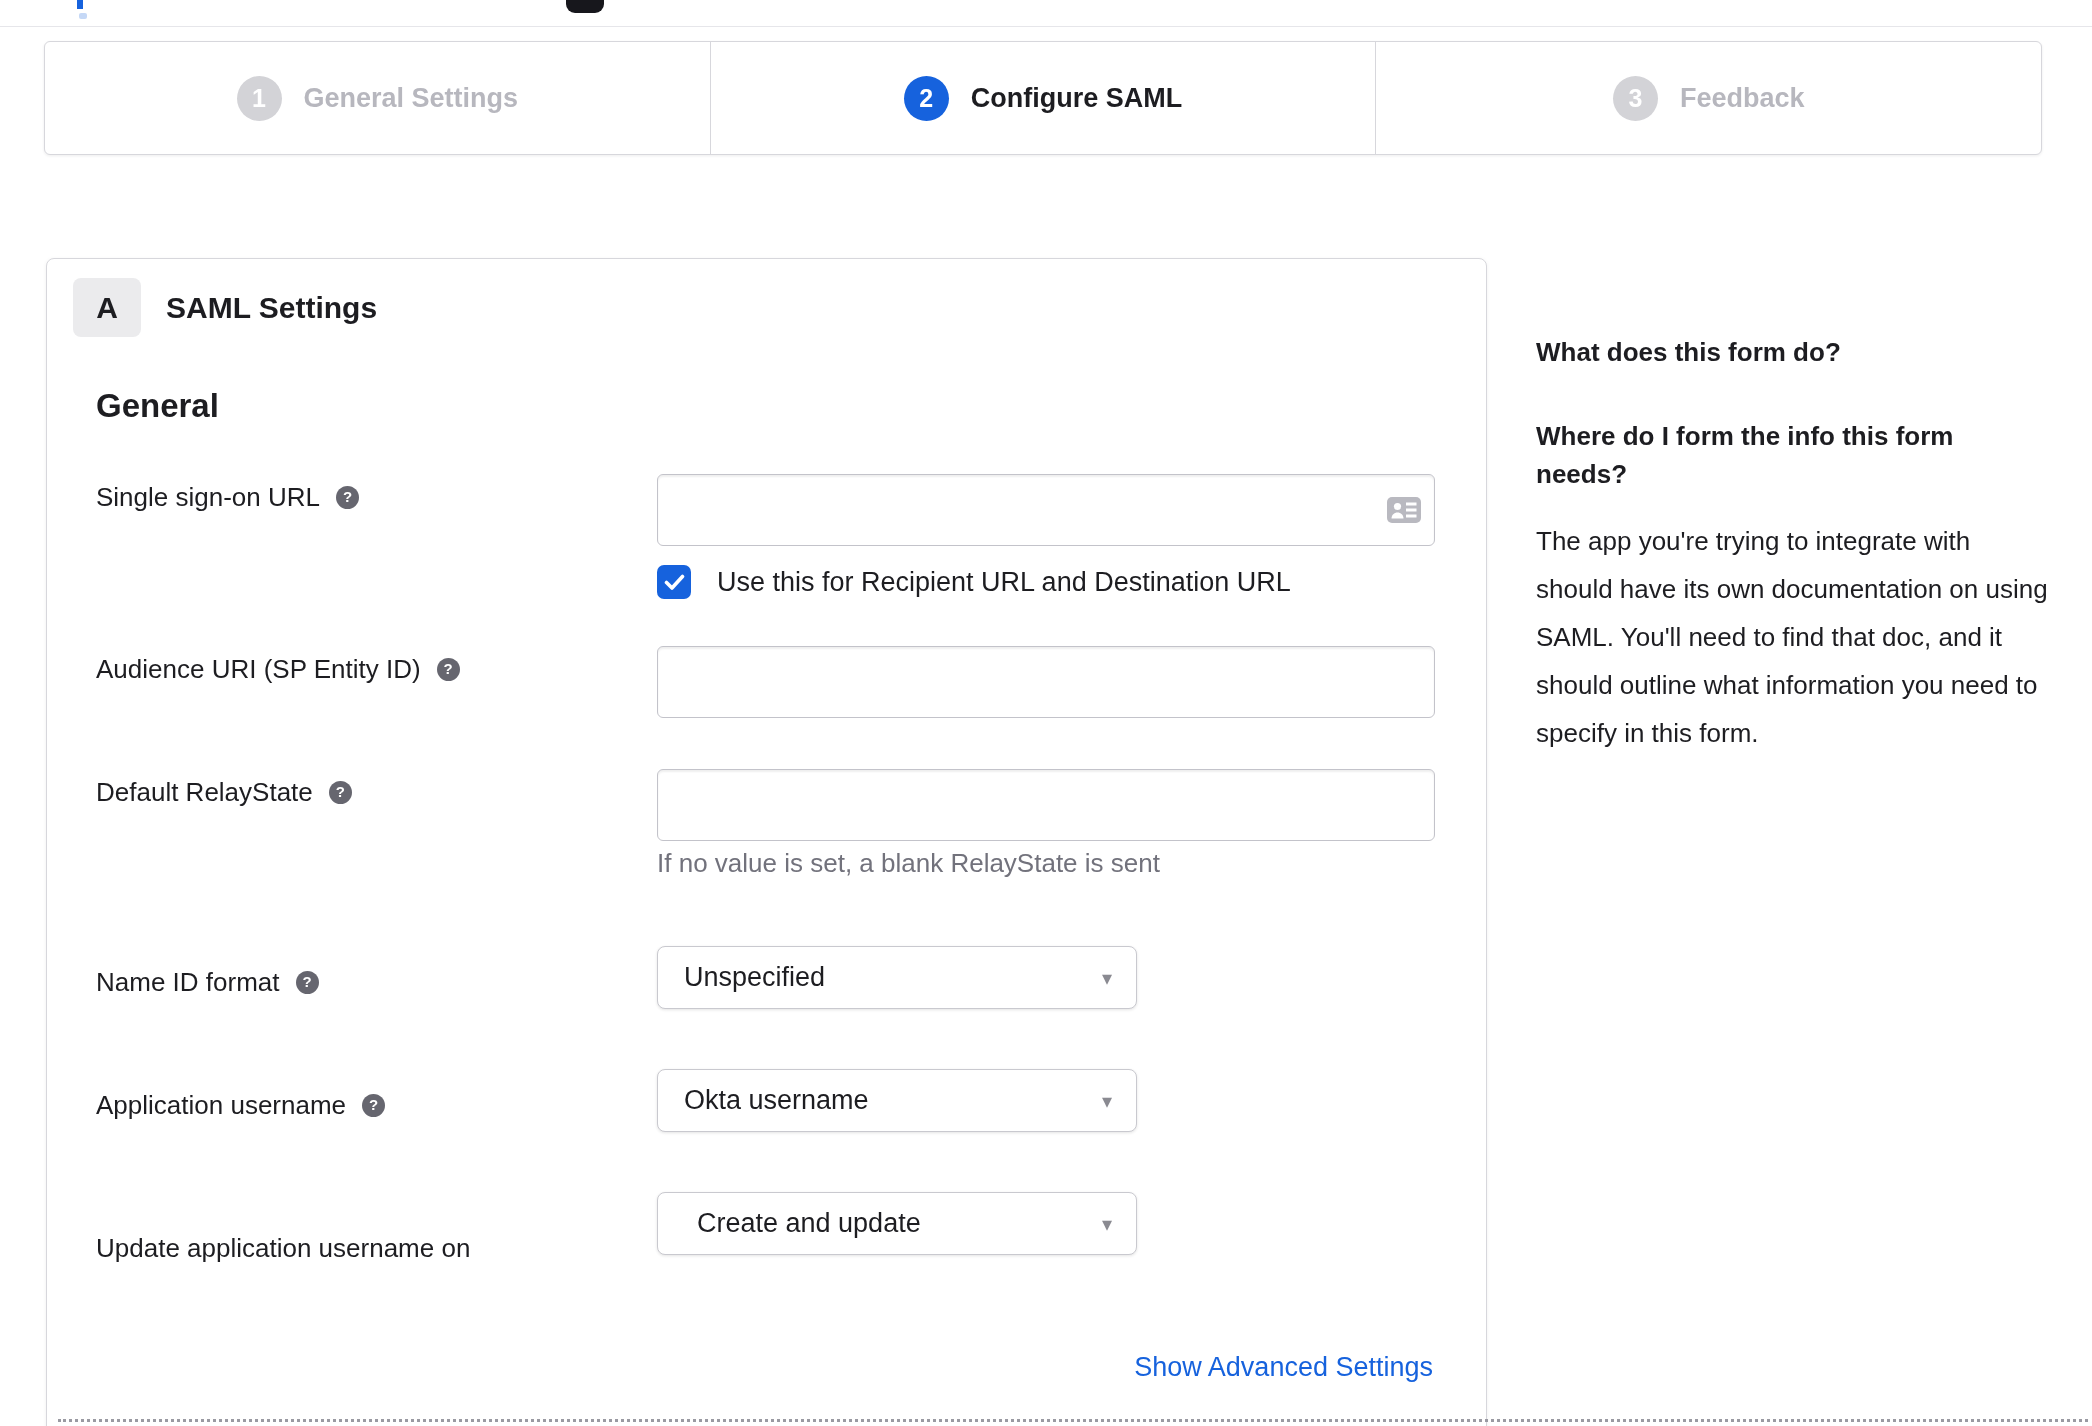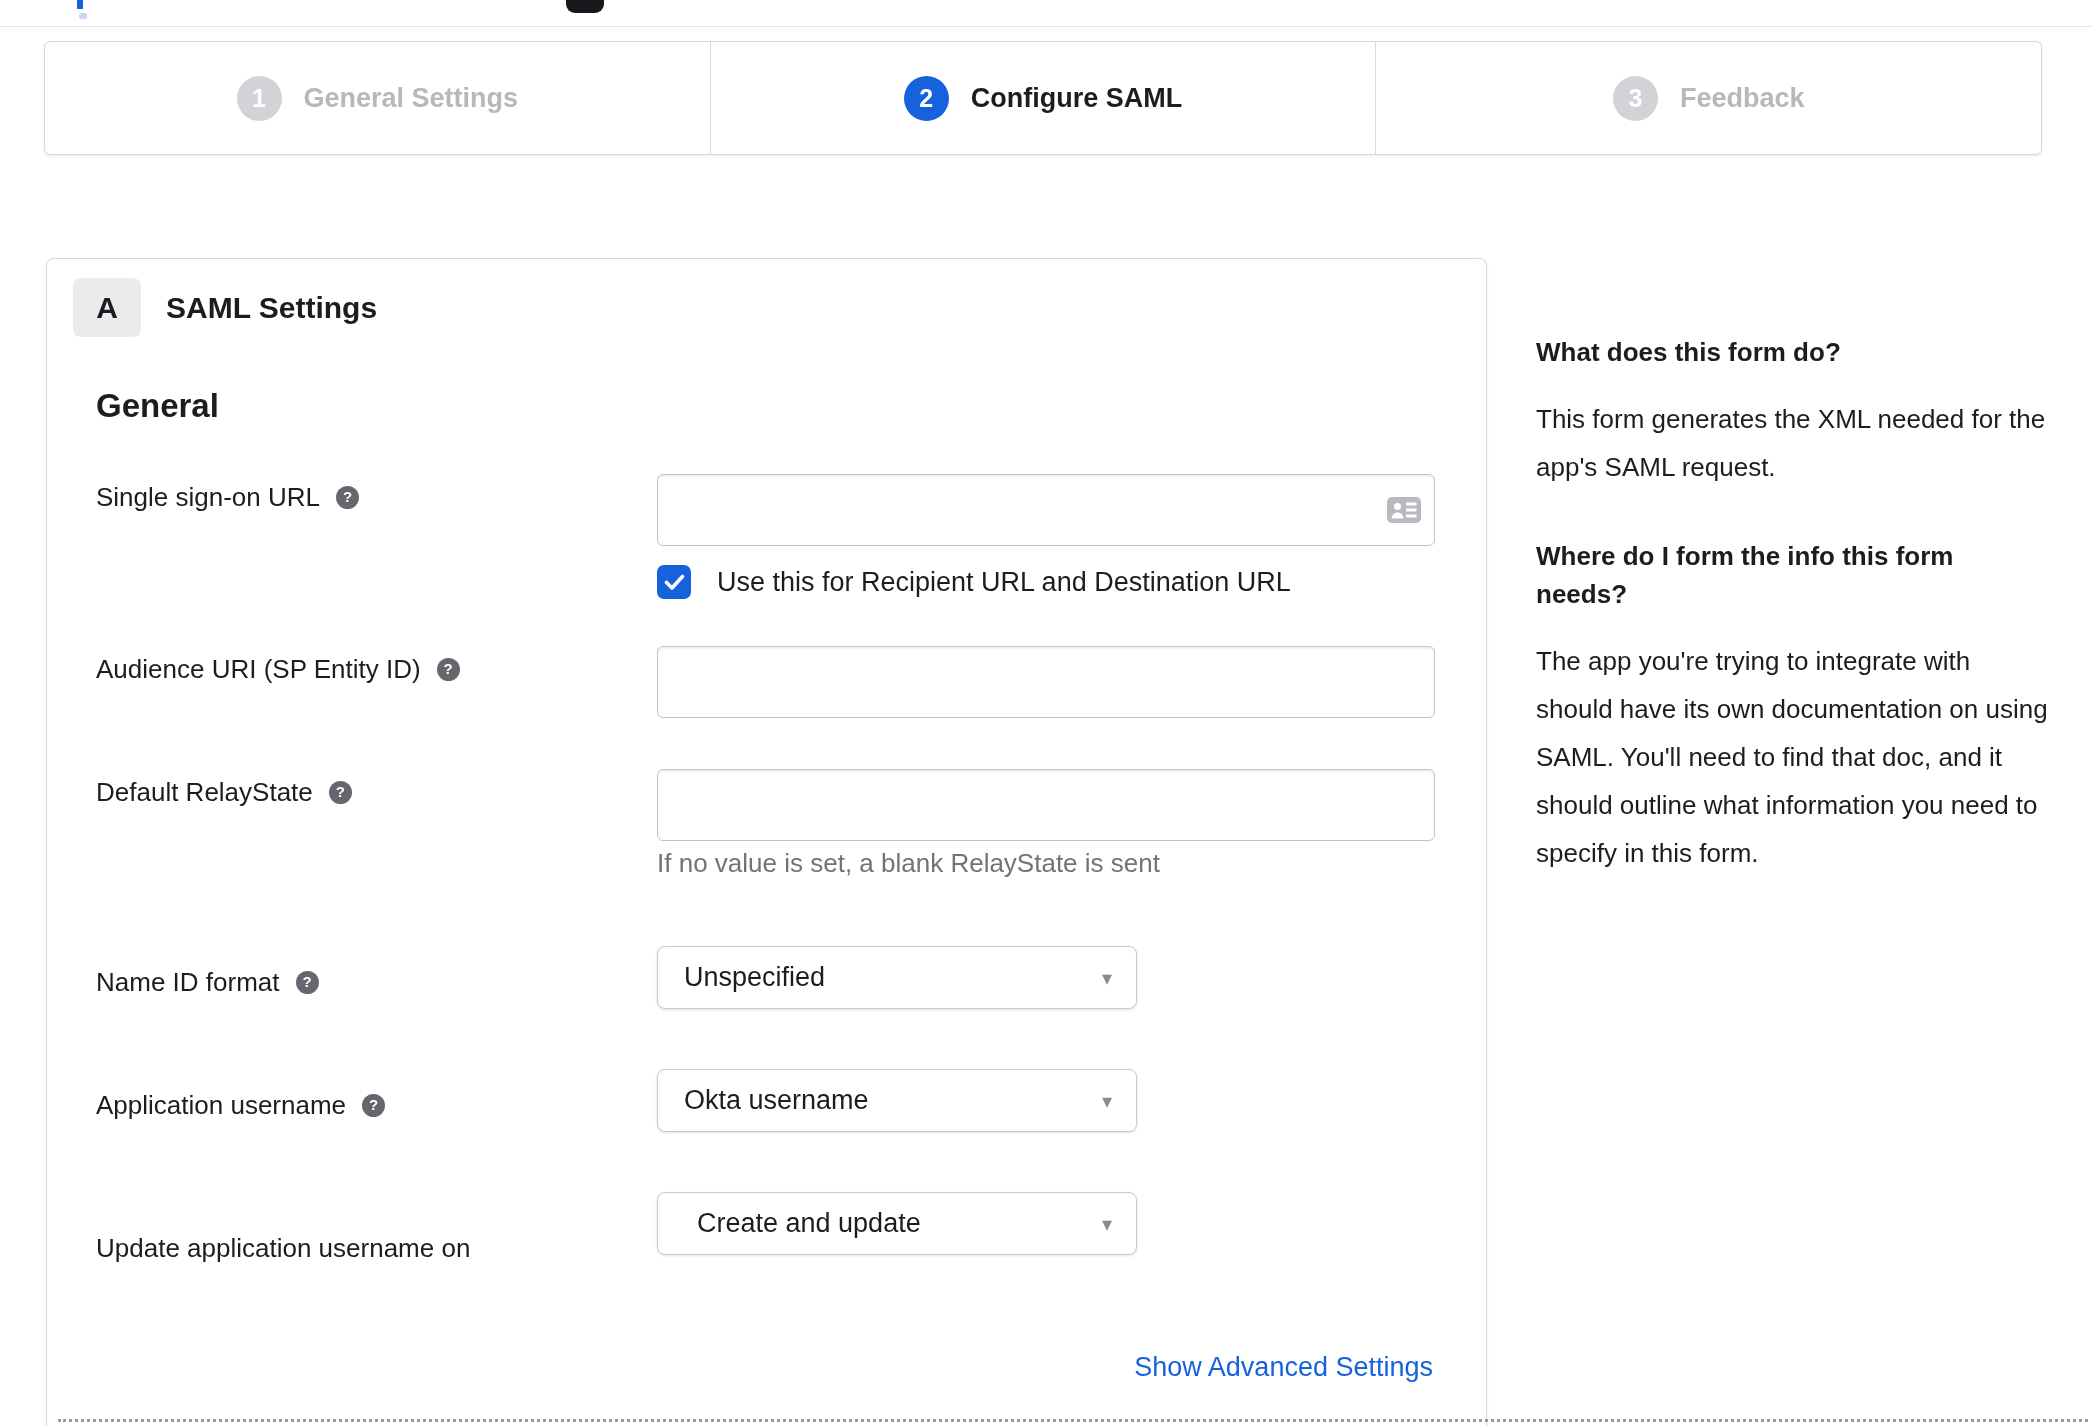--- a/index.html
+++ b/index.html
@@ -208,18 +208,17 @@
   <div class="select" style="top:933px;padding-left:39px;">
     <span>Create and update</span>
     <span class="caret">▾</span>
   </div>
 
   <a class="advanced-link" href="#">Show Advanced Settings</a>
 </div>
 
 <div class="help-panel">
   <h3 class="help-heading">What does this form do?</h3>
-  <p class="help-body">This form generates the XML needed for the app's SAML request.</p>
   <h3 class="help-heading second">Where do I form the info this form needs?</h3>
   <p class="help-body">The app you're trying to integrate with should have its own documentation on using SAML. You'll need to find that doc, and it should outline what information you need to specify in this form.</p>
 </div>
 
 <div class="bottom-dotted"></div>
 
 </body></html>

